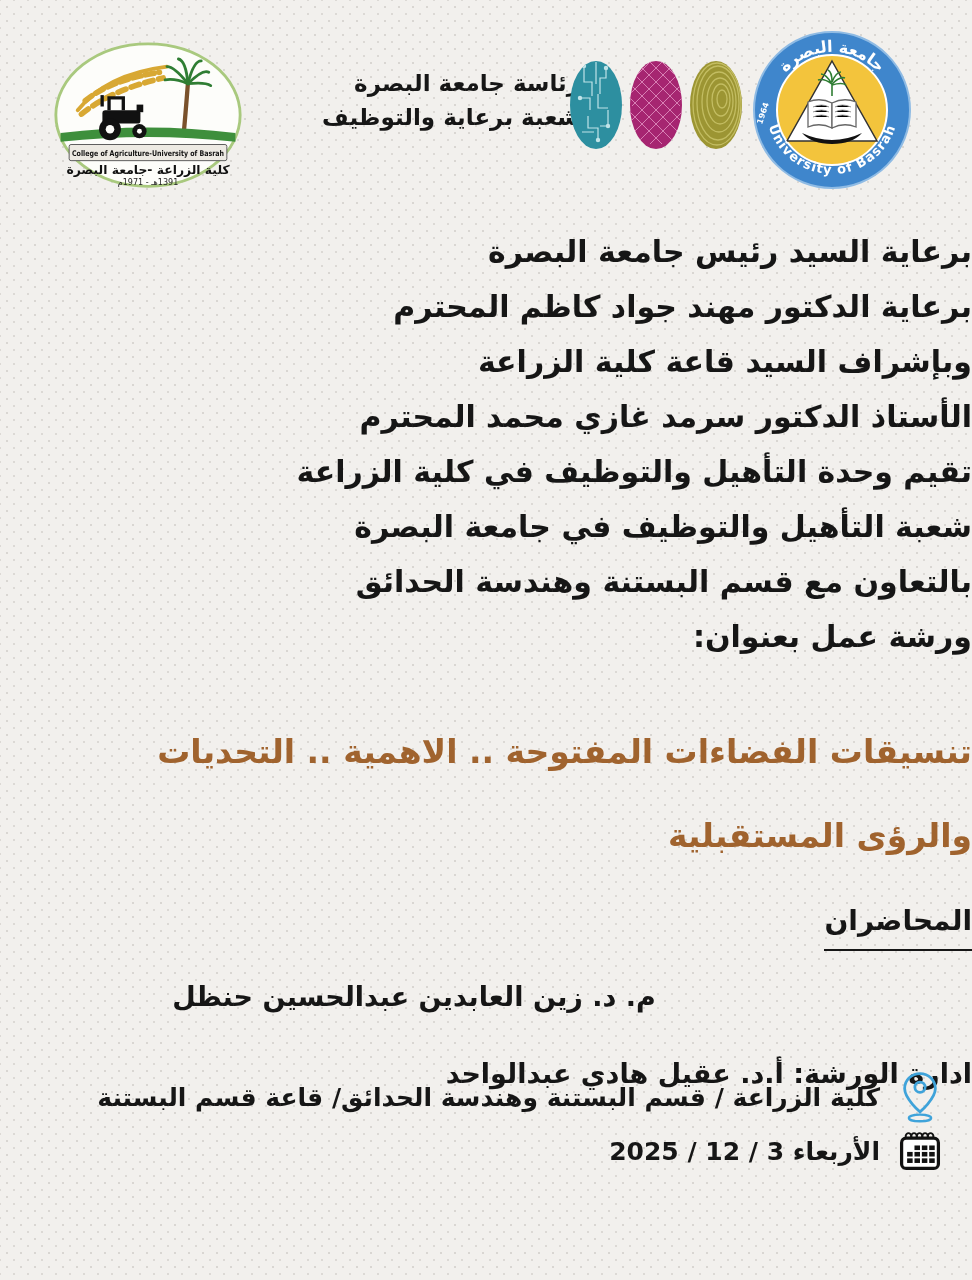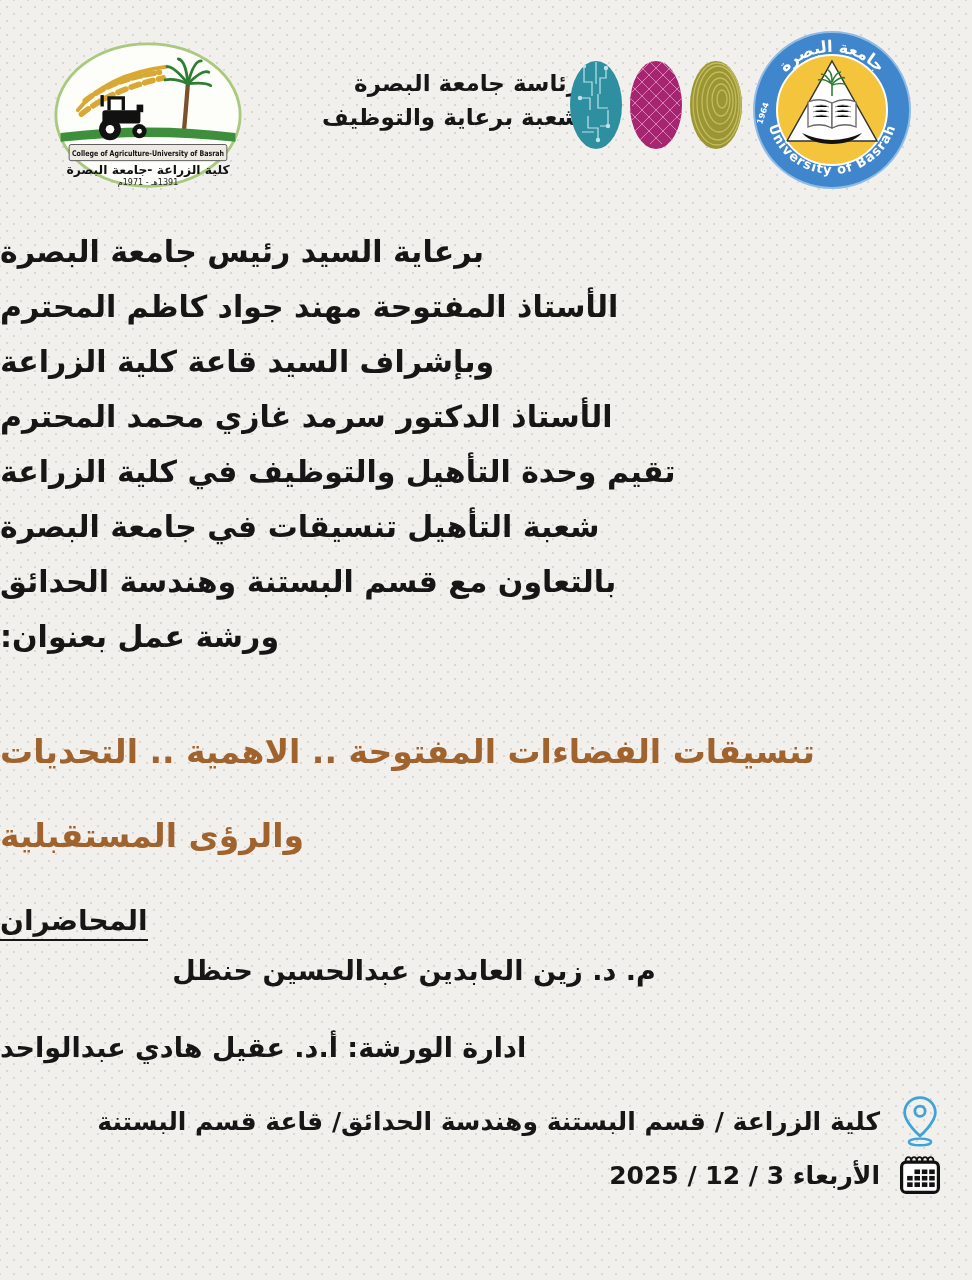--- a/index.html
+++ b/index.html
@@ -19,31 +19,31 @@
     color:#161616;
   }
   
   .header{position:absolute;top:28px;left:0;right:0;height:180px;}
   .college-logo{position:absolute;left:48px;top:12px;width:200px;height:152px;}
   .division{position:absolute;left:330px;top:38px;width:250px;text-align:right;direction:rtl;}
   .division .div-line{font-size:23px;font-weight:bold;line-height:34px;white-space:nowrap;}
   .ovals{position:absolute;left:568px;top:30px;width:176px;height:94px;}
   .univ-logo{position:absolute;left:752px;top:2px;width:160px;height:160px;}
   
-  .content{position:absolute;top:224px;left:0;right:0;text-align:left;}
+  .content{position:absolute;top:224px;left:0;right:0;text-align:right;}
   .body-line{margin:0;font-size:30px;font-weight:bold;line-height:55px;letter-spacing:.2px;}
   .title-block{margin-top:46px;}
   .title-line{margin:0;font-size:33px;font-weight:bold;line-height:84px;color:#a0632e;}
-  .lect-heading{margin:26px 0 0 0;font-size:28px;font-weight:bold;display:inline-block;
-    border-bottom:2.5px solid #161616;padding-bottom:2px;}
+  .lect-heading{margin:26px 0 16px 0;font-size:28px;font-weight:bold;display:inline-block;
+    border-bottom:2.5px solid #161616;padding-bottom:12px;}
   .names-row{position:relative;left:-72px;margin-top:14px;display:flex;direction:rtl;
     justify-content:center;align-items:baseline;gap:40px;font-size:27px;font-weight:bold;}
   .management{margin:46px 0 0 0;font-size:27px;font-weight:bold;}
   
-  .footer{position:absolute;top:1094px;right:26px;left:26px;display:flex;
+  .footer{position:absolute;top:1070px;right:26px;left:26px;display:flex;
     flex-direction:column;gap:4px;direction:rtl;}
   .footer-row{display:flex;direction:rtl;align-items:center;gap:14px;}
   .footer-icon{flex:0 0 52px;display:flex;justify-content:center;align-items:center;}
   .footer-text{font-size:25px;font-weight:bold;white-space:nowrap;}
 </style>
 </head>
 <body>
 
 <div class="poster">
 
@@ -184,25 +184,25 @@
         <text font-size="13" font-weight="bold" fill="#ffffff" letter-spacing="1">
           <textPath href="#arcBot" startOffset="50%" text-anchor="middle">University of Basrah</textPath>
         </text>
         <text x="13" y="72" font-size="8" font-weight="bold" fill="#ffffff" transform="rotate(-72 16 70)">1964</text>
       </svg>
     </div>
   </div>
 
   <div class="content">
     <p class="body-line">برعاية السيد رئيس جامعة البصرة</p>
-    <p class="body-line">الأستاذ المفتوحة مهند جواد كاظم  المحترم</p>
+    <p class="body-line">برعاية الدكتور مهند جواد كاظم  المحترم</p>
     <p class="body-line">وبإشراف السيد قاعة كلية الزراعة</p>
     <p class="body-line">الأستاذ الدكتور سرمد غازي محمد  المحترم</p>
     <p class="body-line">تقيم وحدة التأهيل والتوظيف في كلية الزراعة</p>
-    <p class="body-line">شعبة التأهيل تنسيقات في جامعة البصرة</p>
+    <p class="body-line">شعبة التأهيل والتوظيف في جامعة البصرة</p>
     <p class="body-line">بالتعاون مع قسم البستنة وهندسة الحدائق</p>
     <p class="body-line">ورشة عمل بعنوان:</p>
 
     <div class="title-block">
       <p class="title-line">تنسيقات الفضاءات المفتوحة .. الاهمية .. التحديات</p>
       <p class="title-line">والرؤى المستقبلية</p>
     </div>
 
     <div>
       <span class="lect-heading">المحاضران</span>

